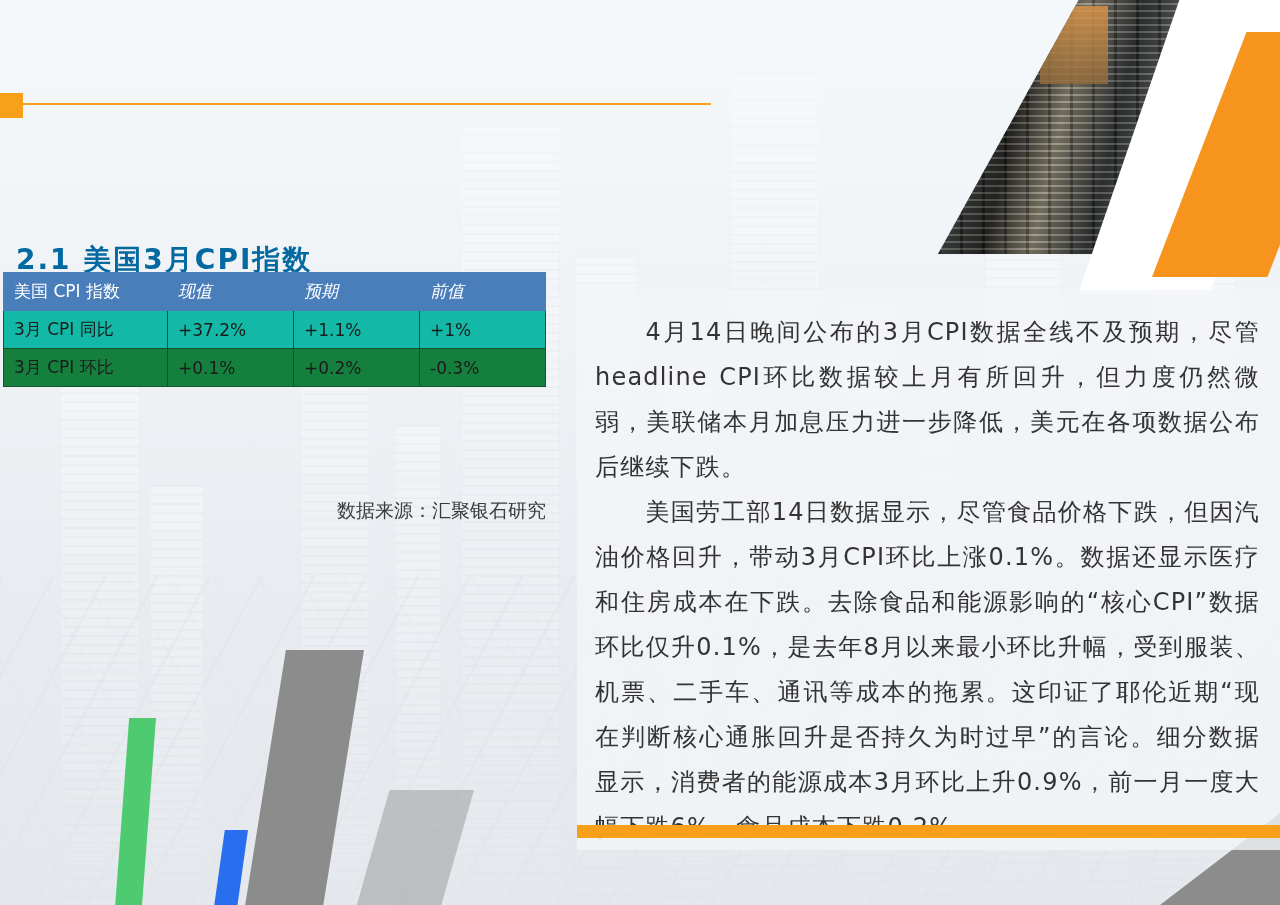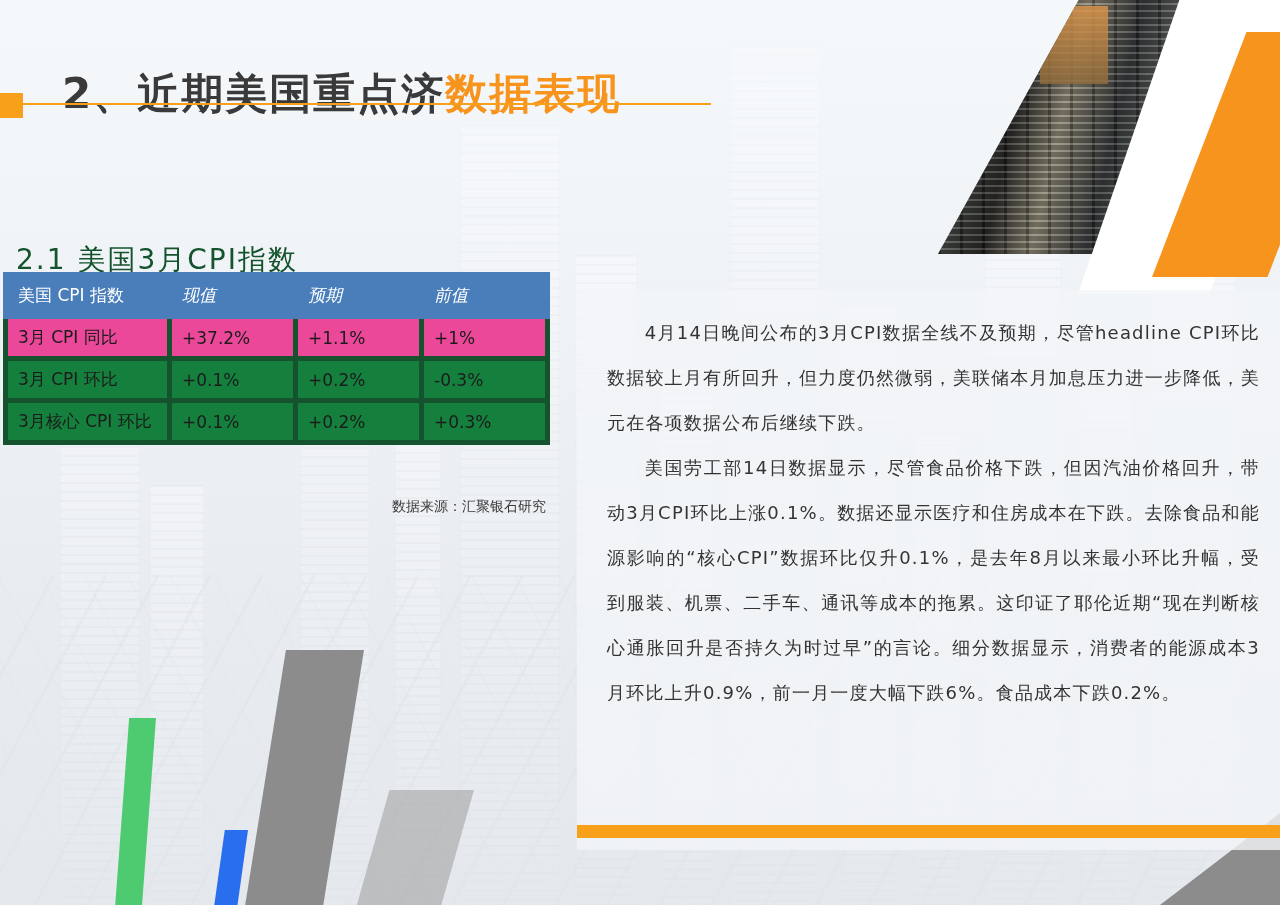--- a/index.html
+++ b/index.html
@@ -188,98 +188,98 @@
     width: 688px;
     height: 2px;
     background: #f9a01b;
   }
 
   .section-title {
     position: absolute;
     left: 16px;
     top: 218px;
     font-size: 28px;
-    font-weight: 400;
-    color: #14532d;
+    font-weight: 700;
+    color: #0369a1;
     letter-spacing: 2px;
     white-space: nowrap;
   }
 
   
   .cpi-table-wrap {
     position: absolute;
     left: 3px;
     top: 272px;
     width: 543px;
   }
   table.cpi {
     border-collapse: collapse;
     width: 100%;
     table-layout: fixed;
     font-size: 17px;
     color: #1b1b1b;
   }
   table.cpi th, table.cpi td {
-    border: 5px solid #14532d;
+    border: 1px solid #14532d;
     padding: 7px 10px;
     text-align: left;
     height: 29px;
     box-sizing: border-box;
     overflow: hidden;
     white-space: nowrap;
   }
   table.cpi th {
     background: #4a7ebb;
     color: #ffffff;
     font-weight: 400;
     font-size: 17px;
     border-color: #4a7ebb;
   }
   table.cpi tr.row-alt td {
-    background: #ec4899;
+    background: #14b8a6;
   }
   table.cpi tr.row-plain td {
     background: #15803d;
   }
   .col-name { width: 164px; }
   .col-val  { width: 126px; font-style: italic; }
 
   .data-source {
     position: absolute;
     left: 0;
     top: 498px;
     width: 546px;
     text-align: right;
-    font-size: 14px;
+    font-size: 19px;
     color: #3a3a3a;
   }
 
   
   .text-panel {
     position: absolute;
     left: 577px;
     top: 290px;
     width: 703px;
     height: 560px;
     background: rgba(243,245,247,.80);
   }
   .panel-inner {
     position: absolute;
     left: 18px;
     top: 20px;
     right: 20px;
   }
   .para {
-    font-size: 18px;
+    font-size: 24px;
     line-height: 45px;
     color: #333333;
     letter-spacing: 1.2px;
     text-align: justify;
     text-indent: 2.1em;
-    margin: 0 0 0 12px;
+    margin: 0 0 0 0;
   }
   .para + .para { margin-top: 0; }
   .panel-rule {
     position: absolute;
     left: 0;
     top: 535px;
     width: 703px;
     height: 13px;
     background: #f9a01b;
   }
@@ -312,23 +312,20 @@
   <div class="deco-photo"></div>
   <div class="deco-white"></div>
   <div class="deco-orange"></div>
 
   <div class="stripe stripe-green"></div>
   <div class="stripe stripe-gray-big"></div>
   <div class="stripe stripe-blue"></div>
   <div class="stripe stripe-gray-light"></div>
   <div class="corner-gray"></div>
 
-  <h1 class="page-title">
-    <span class="t-dark">2、近期美国重点济</span><span class="t-accent">数据表现</span>
-  </h1>
   <div class="title-block"></div>
   <div class="title-rule"></div>
 
   <h2 class="section-title">2.1  美国3月CPI指数</h2>
 
   <div class="cpi-table-wrap">
     <table class="cpi">
       <thead>
         <tr>
           <th class="col-name">美国 CPI 指数</th>
@@ -343,26 +340,20 @@
           <td>+37.2%</td>
           <td>+1.1%</td>
           <td>+1%</td>
         </tr>
         <tr class="row-plain">
           <td>3月 CPI 环比</td>
           <td>+0.1%</td>
           <td>+0.2%</td>
           <td>-0.3%</td>
         </tr>
-        <tr class="row-plain">
-          <td>3月核心 CPI 环比</td>
-          <td>+0.1%</td>
-          <td>+0.2%</td>
-          <td>+0.3%</td>
-        </tr>
       </tbody>
     </table>
   </div>
 
   <div class="data-source">数据来源：汇聚银石研究</div>
 
   <div class="text-panel">
     <div class="panel-inner">
       <p class="para">4月14日晚间公布的3月CPI数据全线不及预期，尽管headline CPI环比数据较上月有所回升，但力度仍然微弱，美联储本月加息压力进一步降低，美元在各项数据公布后继续下跌。</p>
       <p class="para">美国劳工部14日数据显示，尽管食品价格下跌，但因汽油价格回升，带动3月CPI环比上涨0.1%。数据还显示医疗和住房成本在下跌。去除食品和能源影响的“核心CPI”数据环比仅升0.1%，是去年8月以来最小环比升幅，受到服装、机票、二手车、通讯等成本的拖累。这印证了耶伦近期“现在判断核心通胀回升是否持久为时过早”的言论。细分数据显示，消费者的能源成本3月环比上升0.9%，前一月一度大幅下跌6%。食品成本下跌0.2%。</p>

